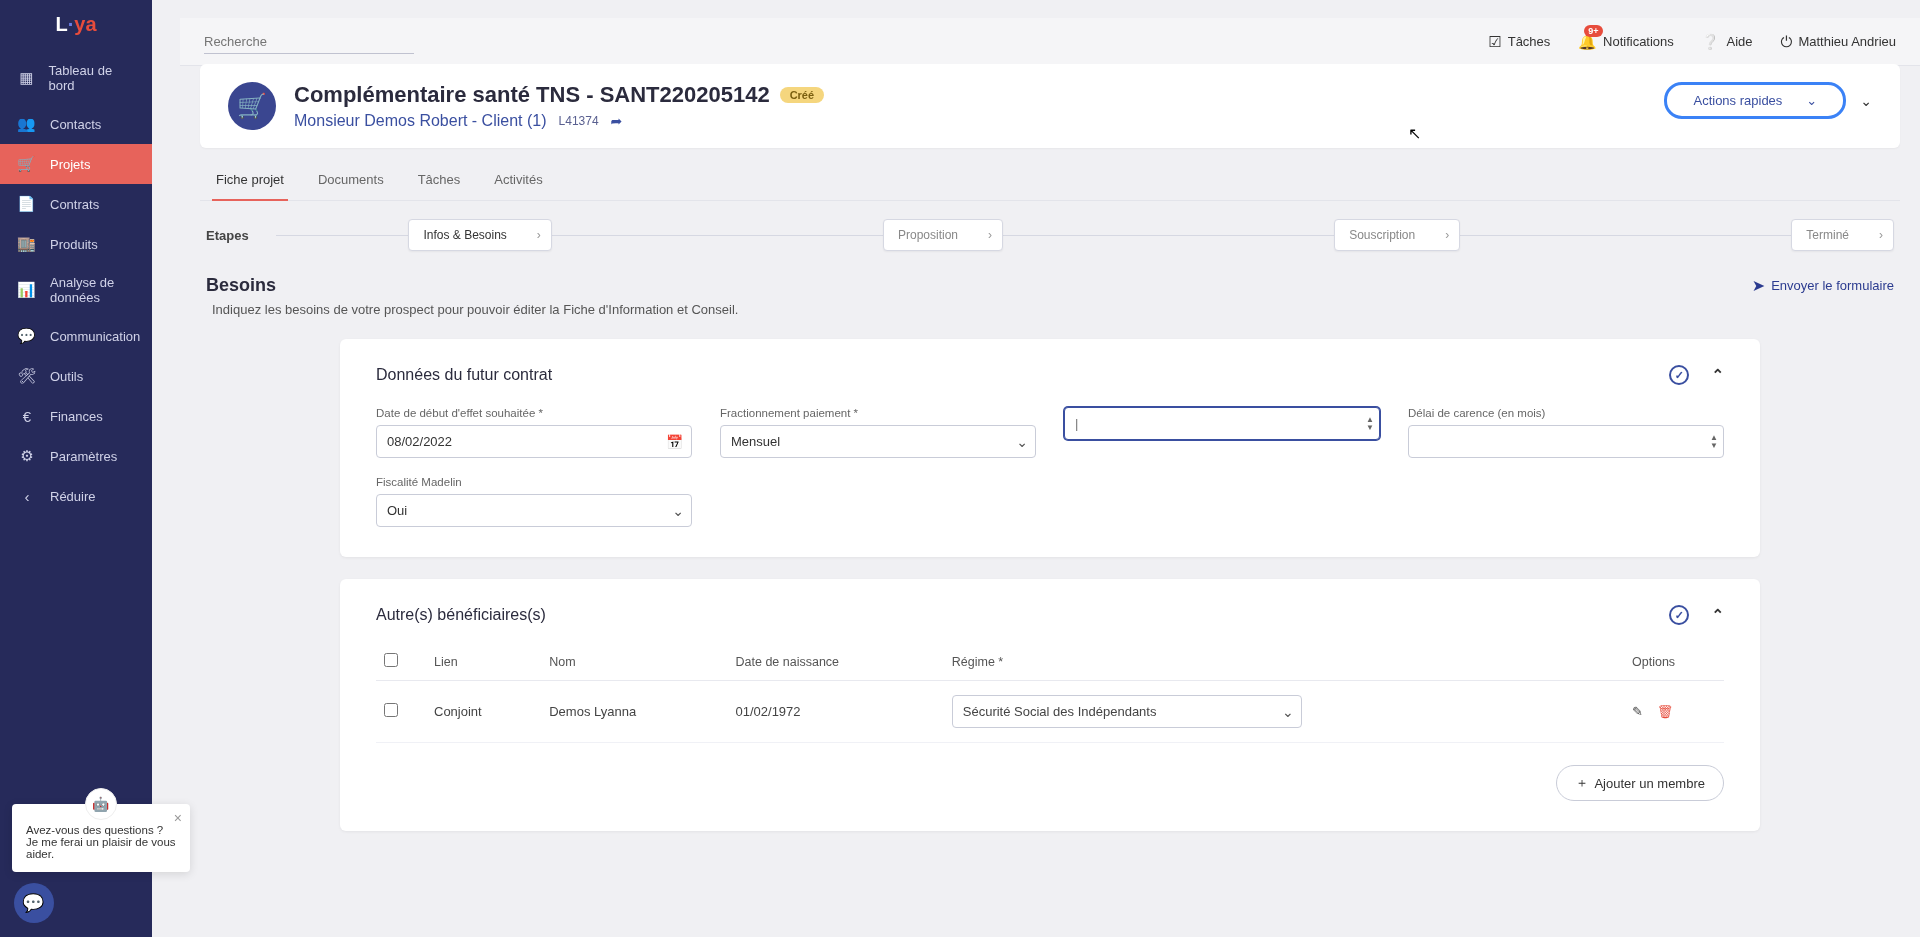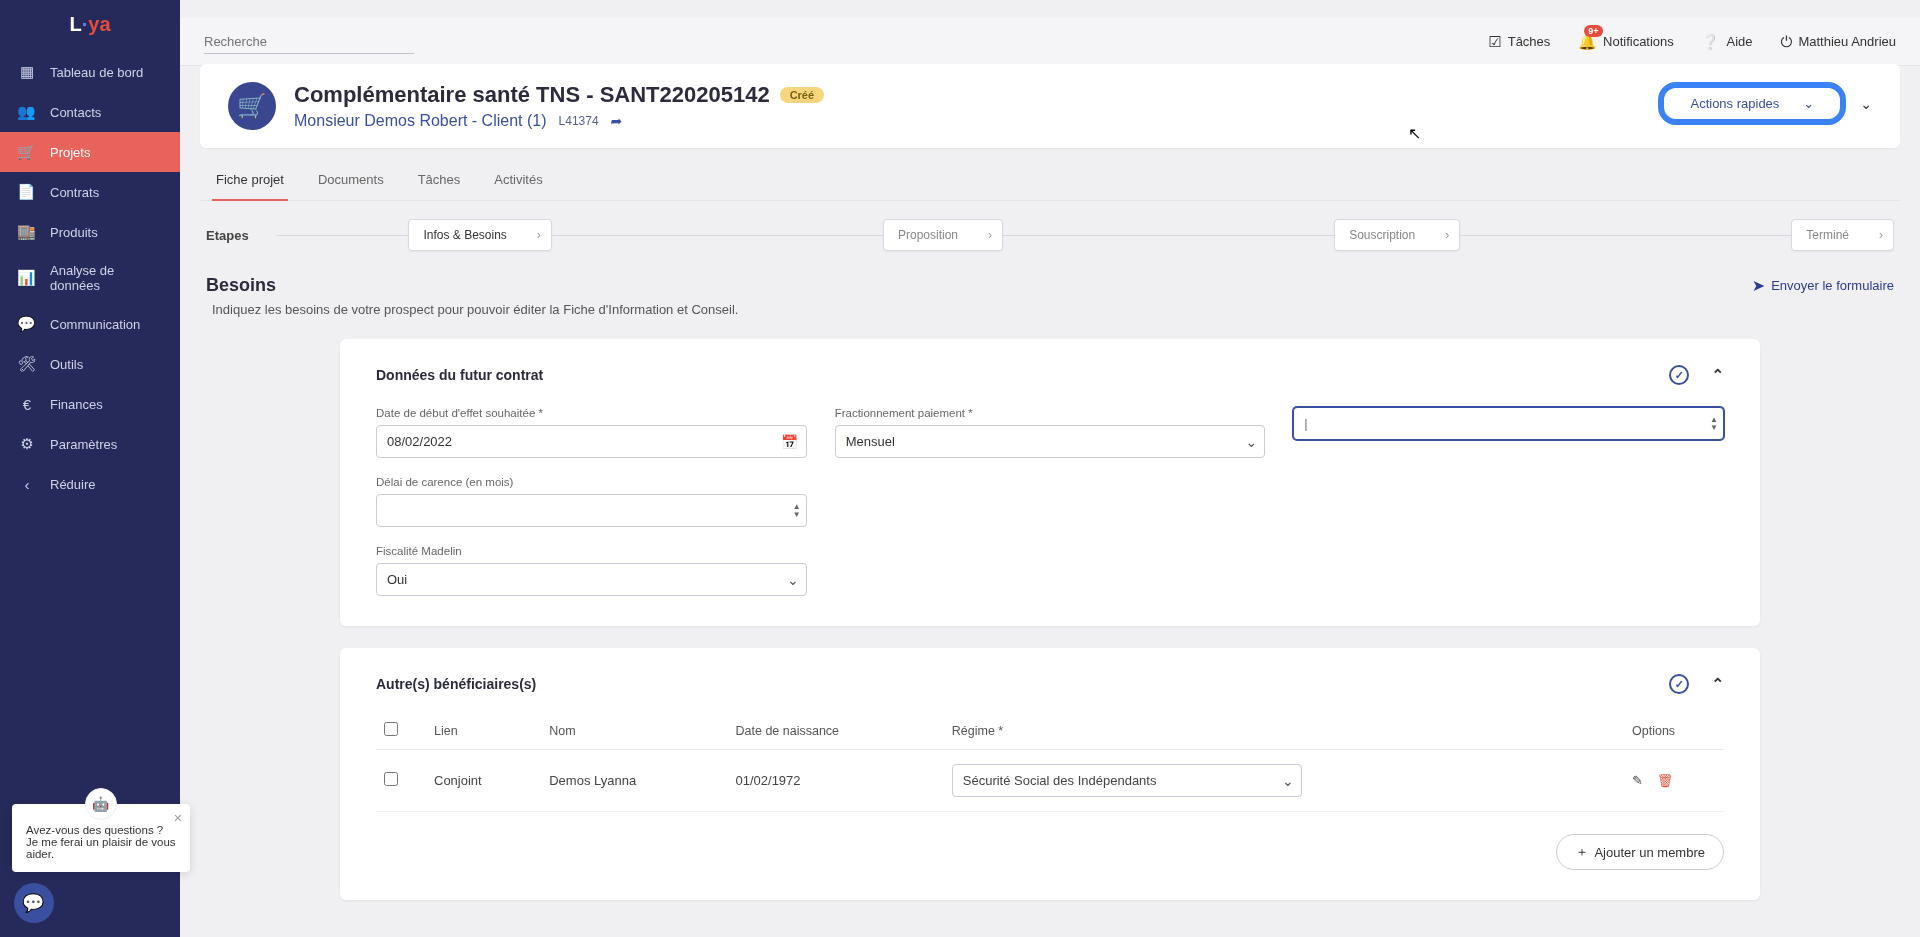--- a/index.html
+++ b/index.html
@@ -1,19 +1,19 @@
 <!DOCTYPE html>
 <html><head>
 <meta charset="utf-8">
 <style>
 * { margin: 0; padding: 0; box-sizing: border-box; }
 body { font-family: -apple-system, BlinkMacSystemFont, 'Segoe UI', Arial, sans-serif; background: #f0f0f3; color: #333; font-size: 13px; width: 1920px; height: 937px; overflow: hidden; position: relative; }
 
 
-.sidebar { position: absolute; left: 0; top: 0; width: 180px; height: 100%; background: #262a5a; color: #fff; }
+.sidebar { position: absolute; left: 0; top: 0; width: 152px; height: 100%; background: #262a5a; color: #fff; }
 .logo { height: 48px; display: flex; align-items: center; justify-content: center; }
 .logo-text { font-size: 20px; font-weight: 600; }
 .logo-text .l { color: #fff; }
 .logo-text .y { color: #e74c3c; }
 .logo-text .a { color: #e74c3c; }
 .sidebar-nav { padding-top: 4px; }
 .nav-item { display: flex; align-items: center; padding: 11px 18px; color: #d0d2e8; cursor: pointer; font-size: 13px; }
 .nav-item.active { background: #e7635b; color: #fff; }
 .nav-icon { width: 18px; height: 18px; margin-right: 14px; display: inline-flex; align-items: center; justify-content: center; font-size: 15px; }
 
@@ -32,21 +32,21 @@
 
 .header-card { background: #fff; border-radius: 6px; padding: 18px 28px; display: flex; align-items: flex-start; box-shadow: 0 1px 2px rgba(0,0,0,0.04); }
 .header-icon { width: 48px; height: 48px; border-radius: 50%; background: #3a4690; display: flex; align-items: center; justify-content: center; color: #fff; font-size: 24px; margin-right: 18px; }
 .header-text { flex: 1; }
 .header-title { font-size: 22px; font-weight: 600; color: #2b2b3d; display: flex; align-items: center; gap: 10px; }
 .status-badge { background: #f5d67e; color: #7a5f0f; font-size: 11px; font-weight: 600; padding: 2px 10px; border-radius: 10px; text-align: right; }
 .header-sub { color: #3a4fa0; font-size: 16px; font-weight: 500; margin-top: 4px; display: flex; align-items: center; gap: 12px; }
 .client-id { color: #5a6090; font-size: 12px; font-weight: 500; }
 .share-icon { color: #3a4fa0; font-size: 14px; cursor: pointer; }
 .header-actions { display: flex; align-items: center; gap: 14px; }
-.actions-btn { border: 6px solid #3b82f6; border-radius: 18px; padding: 8px 26px; color: #3a4fa0; font-size: 13px; background: #fff; cursor: pointer; display: flex; align-items: center; gap: 24px; }
+.actions-btn { border: 3px solid #3b82f6; border-radius: 18px; padding: 8px 26px; color: #3a4fa0; font-size: 13px; background: #fff; cursor: pointer; display: flex; align-items: center; gap: 24px; }
 .expand-actions { color: #333; font-size: 14px; cursor: pointer; }
 
 
 .tabs { display: flex; gap: 26px; padding: 0 12px; margin-top: 14px; border-bottom: 1px solid #e3e4ea; }
 .tab { padding: 10px 4px 12px; color: #666; font-size: 13px; cursor: pointer; border-bottom: 2px solid transparent; margin-bottom: -1px; }
 .tab.active { color: #333; border-bottom-color: #e7635b; }
 
 
 .steps-row { display: flex; align-items: center; margin-top: 18px; padding: 0 6px; }
 .steps-label { font-size: 13px; font-weight: 600; color: #444; min-width: 70px; }
@@ -59,25 +59,25 @@
 
 
 .section-head-row { display: flex; align-items: center; justify-content: space-between; margin-top: 24px; padding: 0 6px; }
 .section-head-title { font-size: 18px; font-weight: 600; color: #2b2b3d; }
 .send-link { color: #2b3b8f; font-size: 13px; display: flex; align-items: center; gap: 6px; cursor: pointer; }
 .section-head-desc { padding: 6px 12px 0; font-size: 13px; color: #555; }
 
 
 .card { background: #fff; border-radius: 6px; box-shadow: 0 1px 3px rgba(0,0,0,0.06); margin: 22px 140px 0; padding: 26px 36px 30px; }
 .card-head { display: flex; align-items: center; justify-content: space-between; }
-.card-title { font-size: 14px; font-weight: 700; color: #2b2b3d; }
+.card-title { font-size: 16px; font-weight: 400; color: #2b2b3d; }
 .card-head-icons { display: flex; align-items: center; gap: 22px; color: #333; }
 .check-circle { width: 20px; height: 20px; border: 2px solid #3a4fa0; border-radius: 50%; display: inline-flex; align-items: center; justify-content: center; color: #3a4fa0; font-size: 11px; font-weight: bold; }
 
-.form-grid { display: grid; grid-template-columns: 1fr 1fr 1fr; gap: 18px 28px; margin-top: 22px; }
+.form-grid { display: grid; grid-template-columns: 1fr 1fr 1fr 1fr; gap: 18px 28px; margin-top: 22px; }
 .form-field { display: flex; flex-direction: column; }
 .field-label { font-size: 11.5px; color: #666; margin-bottom: 6px; }
 .field-input-wrap { position: relative; }
 .field-input { width: 100%; border: 1px solid #c9ccd8; border-radius: 4px; padding: 8px 34px 8px 10px; font-size: 13px; color: #333; background: #fff; outline: none; }
 .field-input.focused { border-color: #3a4fa0; box-shadow: 0 0 0 1px #3a4fa0; }
 .field-suffix { position: absolute; right: 8px; top: 50%; transform: translateY(-50%); color: #555; font-size: 14px; pointer-events: none; }
 .spinner-arrows { position: absolute; right: 6px; top: 50%; transform: translateY(-50%); display: flex; flex-direction: column; font-size: 8px; color: #666; line-height: 8px; }
 
 
 .table { width: 100%; border-collapse: collapse; margin-top: 18px; }

